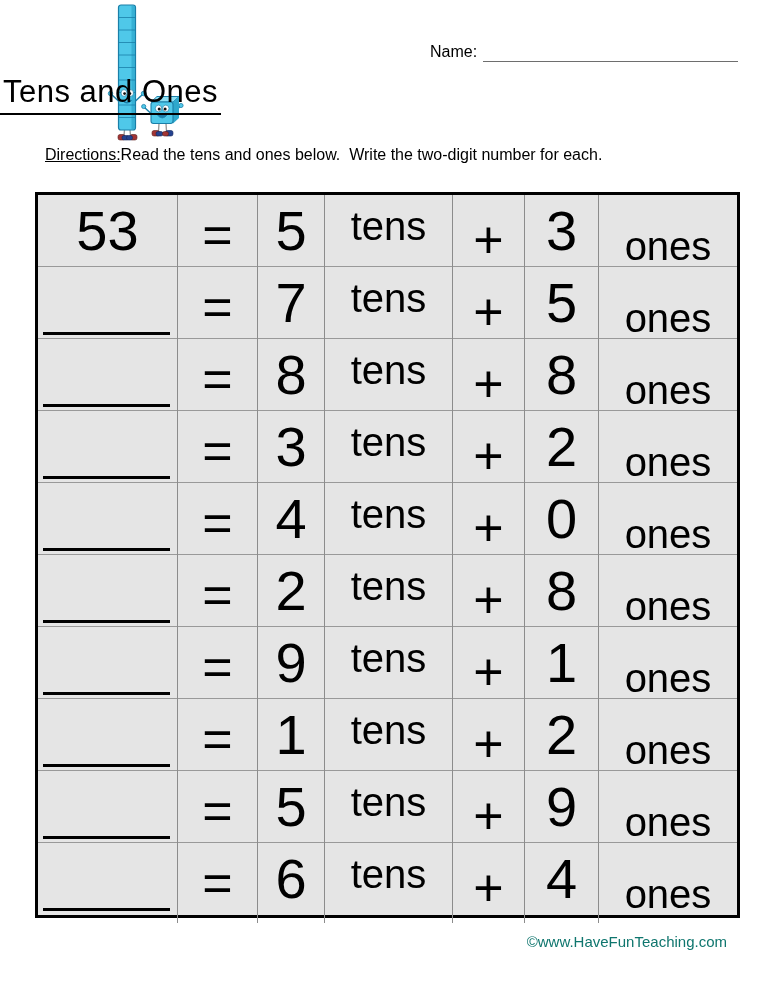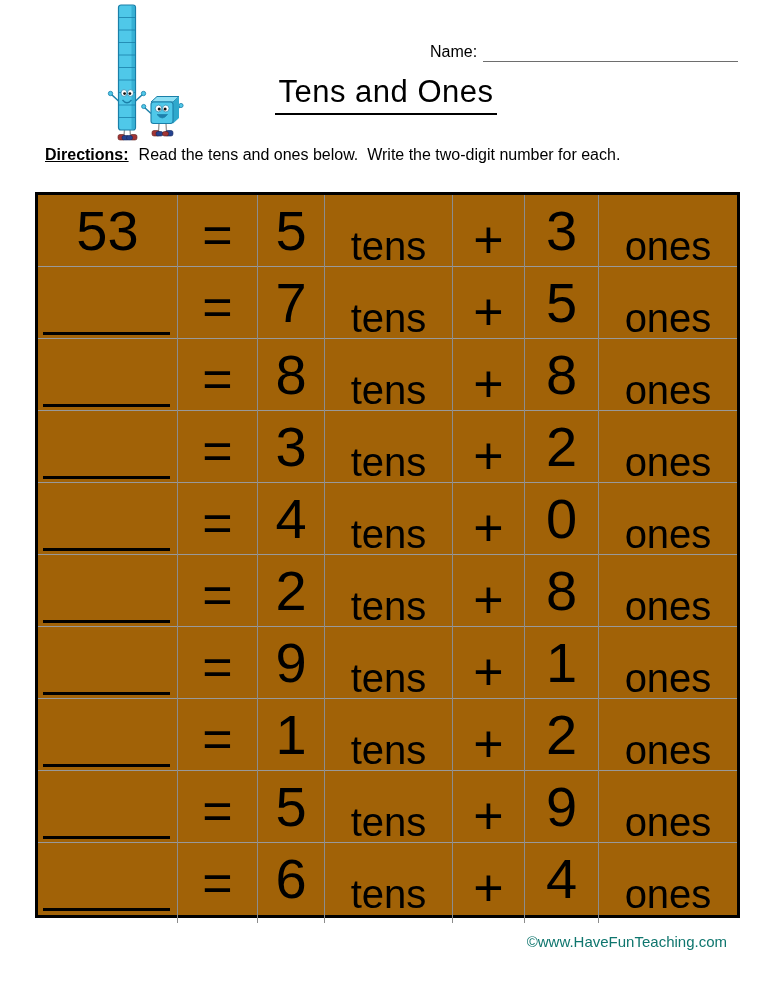--- a/index.html
+++ b/index.html
@@ -48,52 +48,51 @@
     flex: 1 1 auto;
     height: 20px;
     border-bottom: 1.6px solid #6e6e6e;
   }
 
   .title-wrap {
     position: absolute;
     left: 0;
     top: 74px;
     width: 100%;
-    text-align: center;
+    text-align: left;
   }
   .title-text {
     display: inline-block;
     font-size: 31px;
     font-weight: 400;
     letter-spacing: .5px;
     padding: 0 3px 3px 3px;
     border-bottom: 2.5px solid #000;
   }
 
   .directions {
     position: absolute;
     left: 45px;
     top: 145px;
     font-size: 16px;
     line-height: 19px;
   }
   .directions-label {
-    font-weight: 700;
+    font-weight: 400;
     text-decoration: underline;
-    margin-right: 10px;
   }
   .directions-text { white-space: pre-wrap; }
 
   
   .ws-table {
     position: absolute;
     left: 35px;
     top: 192px;
     border: 3px solid #000;
-    background: #a16207;
+    background: #e5e5e5;
   }
   .ws-row {
     display: grid;
     grid-template-columns: 140px 80px 67px 128px 72px 74px 138px;
     height: 72px;
     border-bottom: 1.5px solid #999;
   }
   .ws-row:last-child { border-bottom: none; }
   .cell {
     display: flex;
@@ -113,21 +112,21 @@
     left: 5px;
     right: 7px;
     bottom: 12px;
     border-bottom: 3px solid #000;
   }
   .cell-answer.is-blank .blank-line { display: block; }
 
   .cell-eq    { font-size: 52px; }
   .cell-digit { font-size: 56px; }
   .cell-digit span { transform: translateY(-4px); }
-  .cell-word  { font-size: 40px; align-items: flex-end; }
+  .cell-word  { font-size: 40px; }
   .cell-word span { transform: translateY(-9px); }
   .cell-plus  { font-size: 52px; }
   .cell-plus span { transform: translateY(5px); }
 
   
   .footer-credit {
     position: absolute;
     top: 933px;
     right: 45px;
     font-size: 15px;

